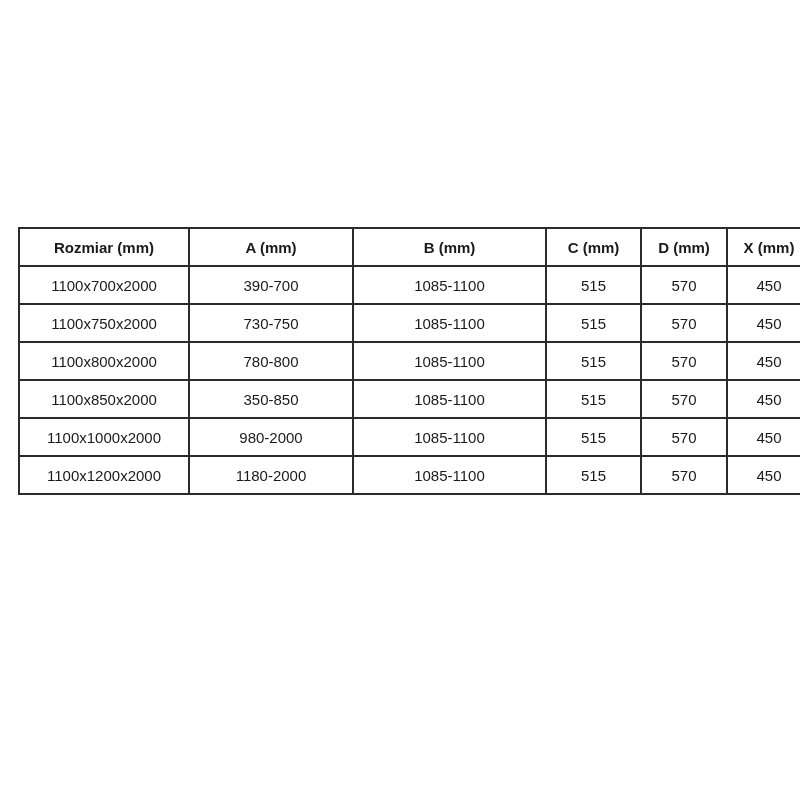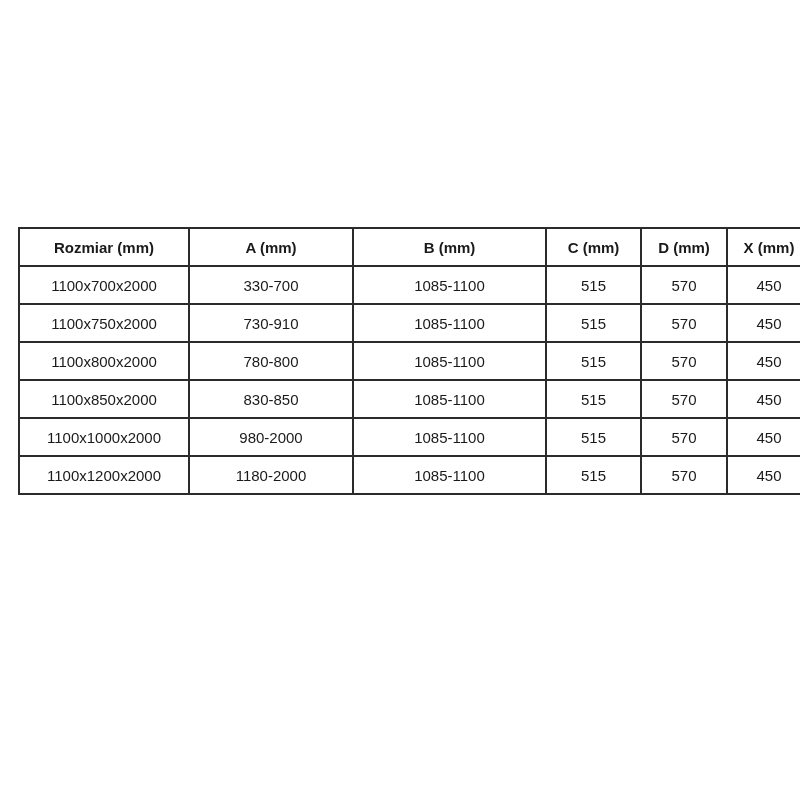--- a/index.html
+++ b/index.html
@@ -64,45 +64,45 @@
         <th>A (mm)</th>
         <th>B (mm)</th>
         <th>C (mm)</th>
         <th>D (mm)</th>
         <th>X (mm)</th>
       </tr>
     </thead>
     <tbody>
       <tr>
         <td>1100x700x2000</td>
-        <td>330-700</td>
+        <td>390-700</td>
         <td>1085-1100</td>
         <td>515</td>
         <td>570</td>
         <td>450</td>
       </tr>
       <tr>
         <td>1100x750x2000</td>
-        <td>730-910</td>
+        <td>730-750</td>
         <td>1085-1100</td>
         <td>515</td>
         <td>570</td>
         <td>450</td>
       </tr>
       <tr>
         <td>1100x800x2000</td>
         <td>780-800</td>
         <td>1085-1100</td>
         <td>515</td>
         <td>570</td>
         <td>450</td>
       </tr>
       <tr>
         <td>1100x850x2000</td>
-        <td>830-850</td>
+        <td>350-850</td>
         <td>1085-1100</td>
         <td>515</td>
         <td>570</td>
         <td>450</td>
       </tr>
       <tr>
         <td>1100x1000x2000</td>
         <td>980-2000</td>
         <td>1085-1100</td>
         <td>515</td>

